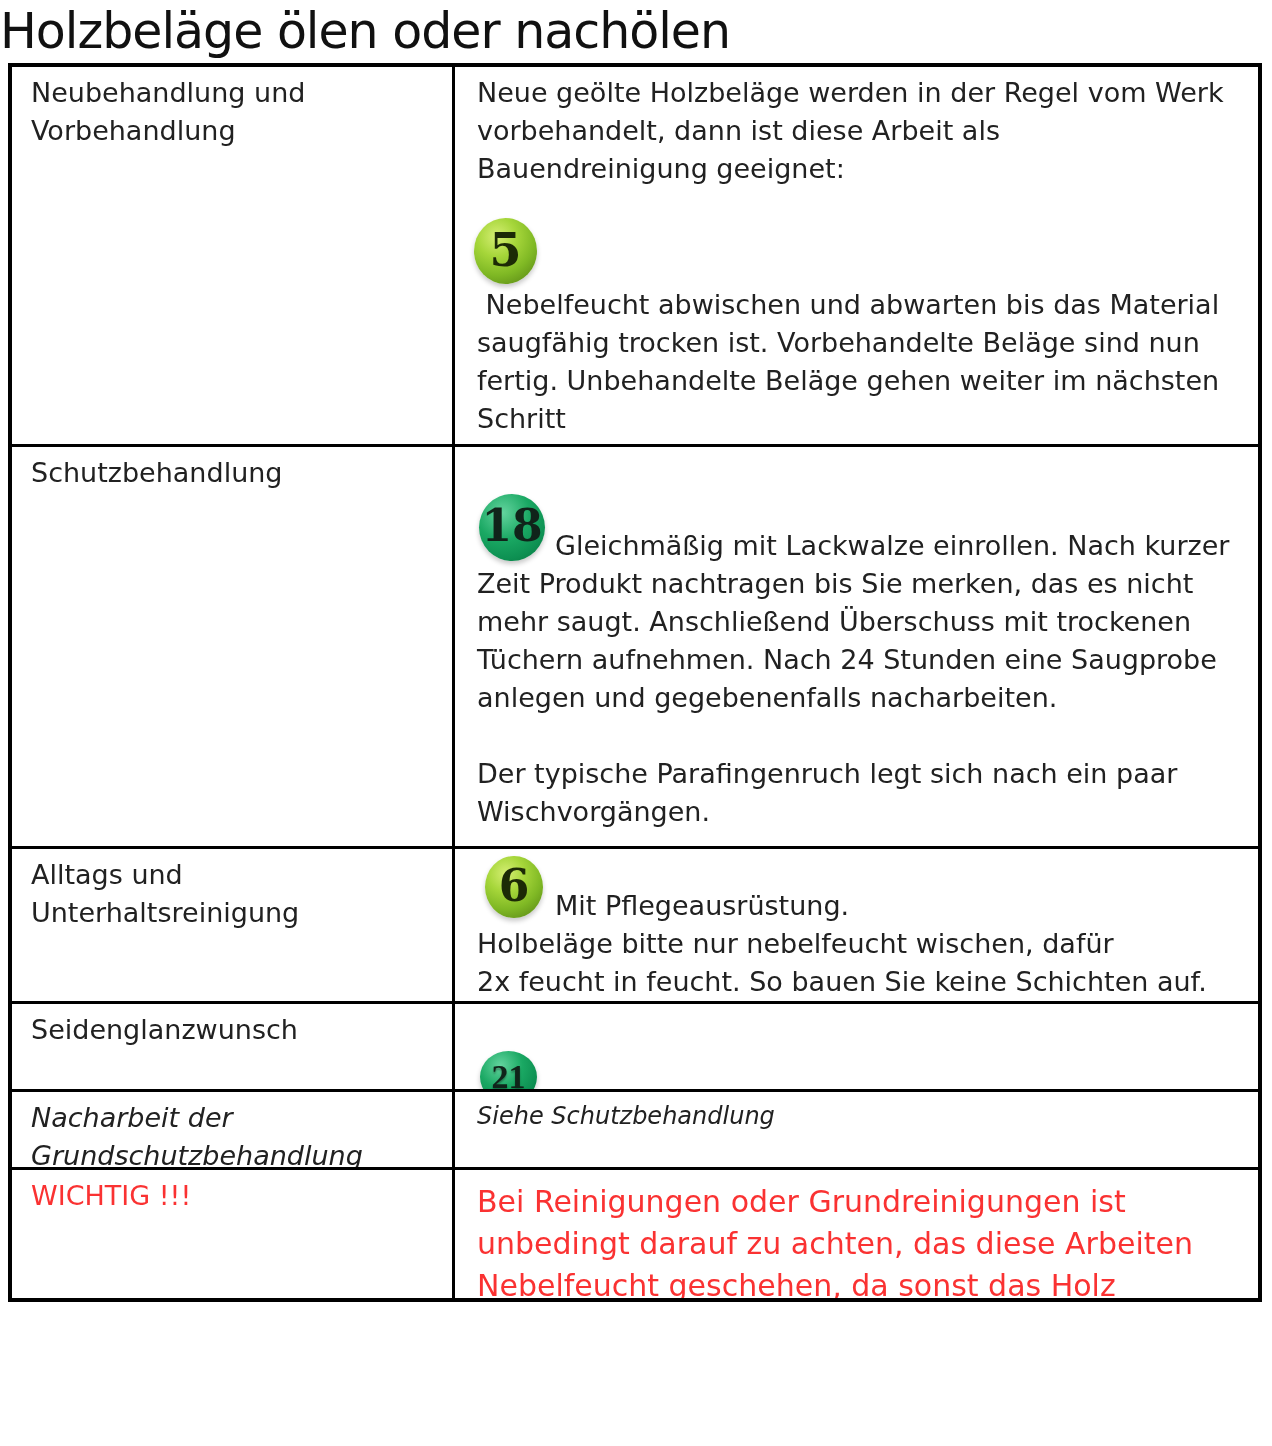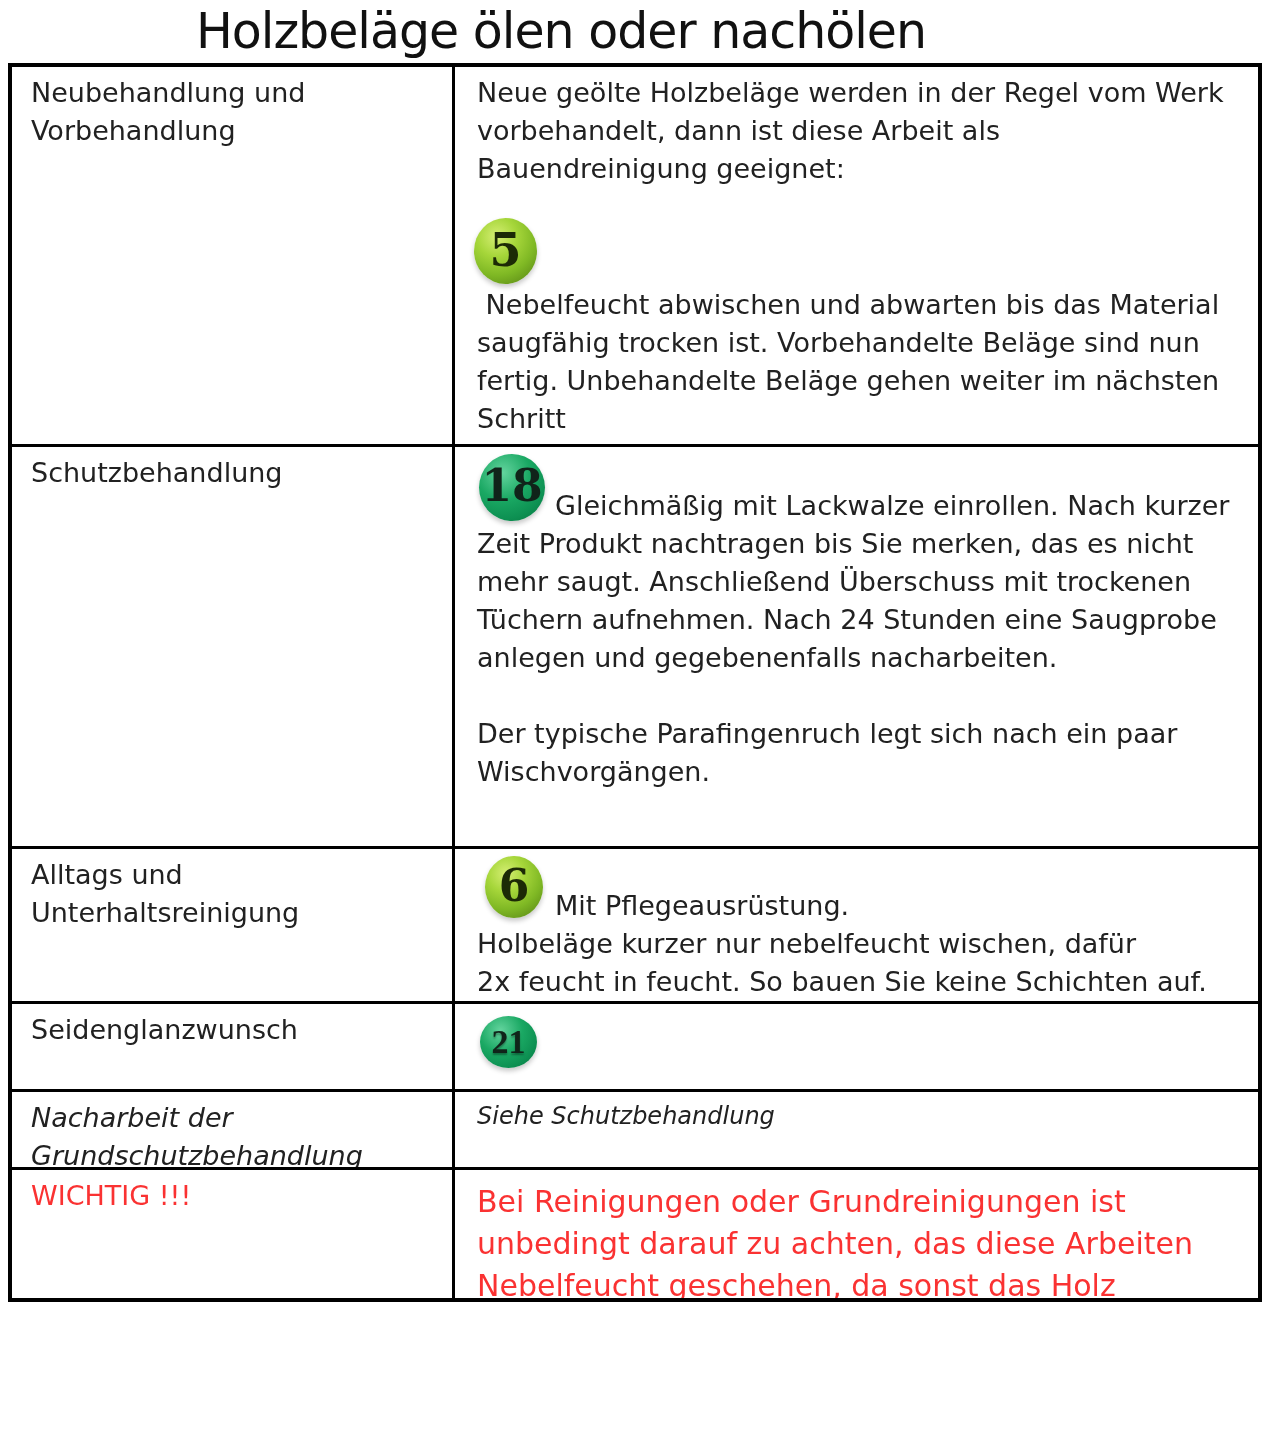--- a/index.html
+++ b/index.html
@@ -4,21 +4,20 @@
 <style>
   html,body{margin:0;padding:0;background:#ffffff;}
   body{
     width:1272px;height:1446px;overflow:hidden;position:relative;
     font-family:"DejaVu Sans","Liberation Sans",sans-serif;
     color:var(--ink,#212121);
     -webkit-font-smoothing:antialiased;
   }
   .page-title{
     margin:4px 150px 0 0;
-    text-align:center;
     font-size:49px;
     font-weight:400;
     letter-spacing:-1px;
     color:#111;
     line-height:56px;
     white-space:nowrap;
   }
   .doc-table{
     margin:3px 10px 0 8px;
     border:4px solid #000;
@@ -63,20 +62,21 @@
     font-weight:700;
     box-shadow:0 3px 5px rgba(0,0,0,.22);
     color:#1c2a06;
   }
   .badge.lime{
     background:radial-gradient(circle at 36% 28%, #d5ee73 0%, #a6d63a 32%, #7fb824 62%, #507c12 100%);
   }
   .badge.emerald{
     background:radial-gradient(circle at 36% 28%, #63d49e 0%, #1aa863 42%, #0d9052 72%, #07713c 100%);
     color:#10241a;
+    margin-top:40px;
   }
   .b5 {width:63px;height:66px;line-height:64px;font-size:46px;margin:30px 0 2px -3px;display:block;}
   .b18{width:66px;height:67px;line-height:64px;font-size:44px;vertical-align:14px;margin-left:2px;margin-right:10px;}
   .b6 {width:58px;height:62px;line-height:60px;font-size:44px;vertical-align:14px;margin-left:8px;margin-right:12px;}
   .b21{
     width:57px;height:52px;line-height:52px;font-size:34px;display:block;margin:5px 0 0 3px;
     font-family:Liberation Serif, serif;
     color:#ffffff;text-shadow:0 2px 2px rgba(0,0,0,.35);
   }
   .b4 {width:60px;height:60px;line-height:58px;font-size:48px;vertical-align:10px;margin-left:-2px;margin-right:16px;}
@@ -108,21 +108,21 @@
       <p class="para gap-top">Der typische Parafingenruch legt sich nach ein paar Wischvorgängen.</p>
     </div>
   </div>
 
   <div class="row r3">
     <div class="cell left">
       <div class="label">Alltags und Unterhaltsreinigung</div>
     </div>
     <div class="cell right">
       <p class="para"><span class="badge lime b6"><span>6</span></span><span>Mit Pflegeausrüstung.</span></p>
-      <p class="para">Holbeläge kurzer nur nebelfeucht wischen, dafür</p>
+      <p class="para">Holbeläge bitte nur nebelfeucht wischen, dafür</p>
       <p class="para">2x feucht in feucht. So bauen Sie keine Schichten auf.</p>
     </div>
   </div>
 
   <div class="row r4">
     <div class="cell left">
       <div class="label">Seidenglanzwunsch</div>
     </div>
     <div class="cell right">
       <span class="badge emerald b21"><span>21</span></span>

